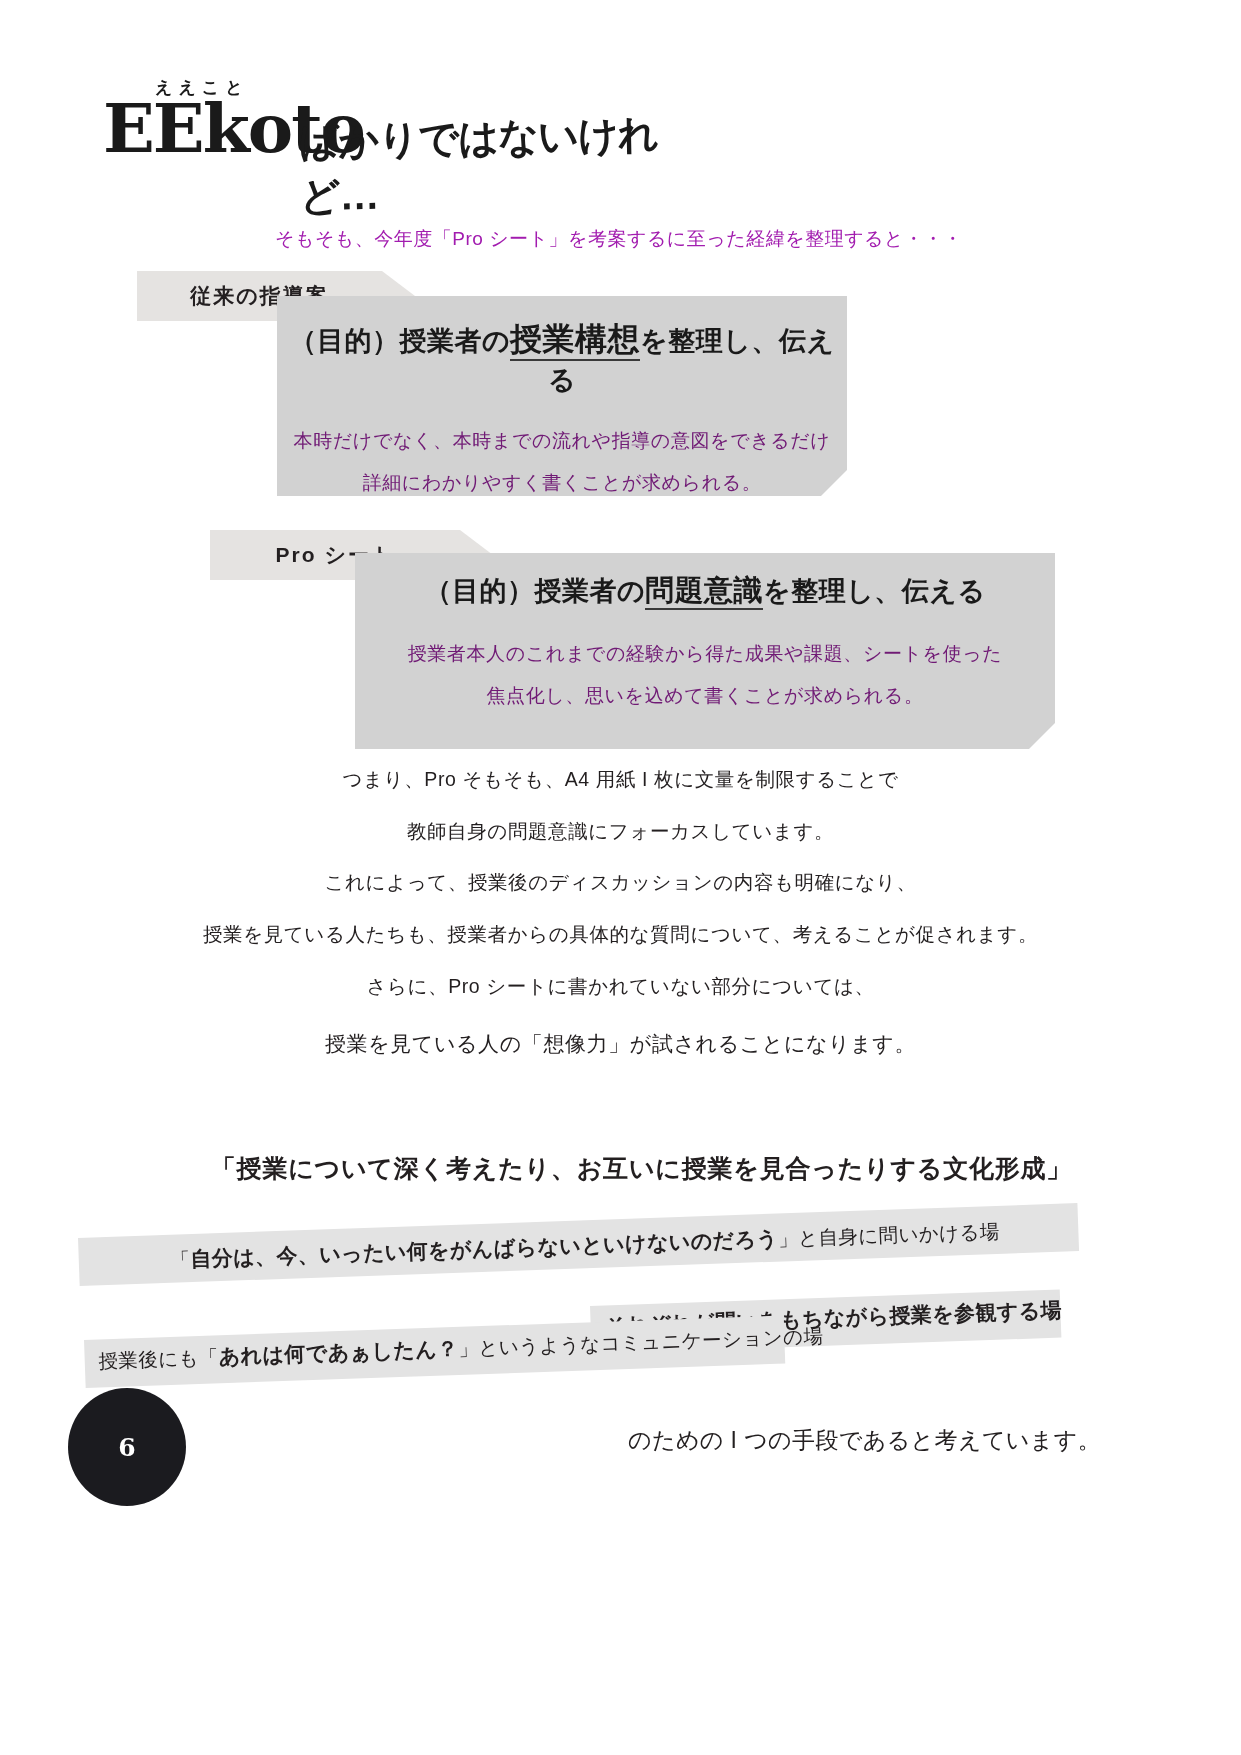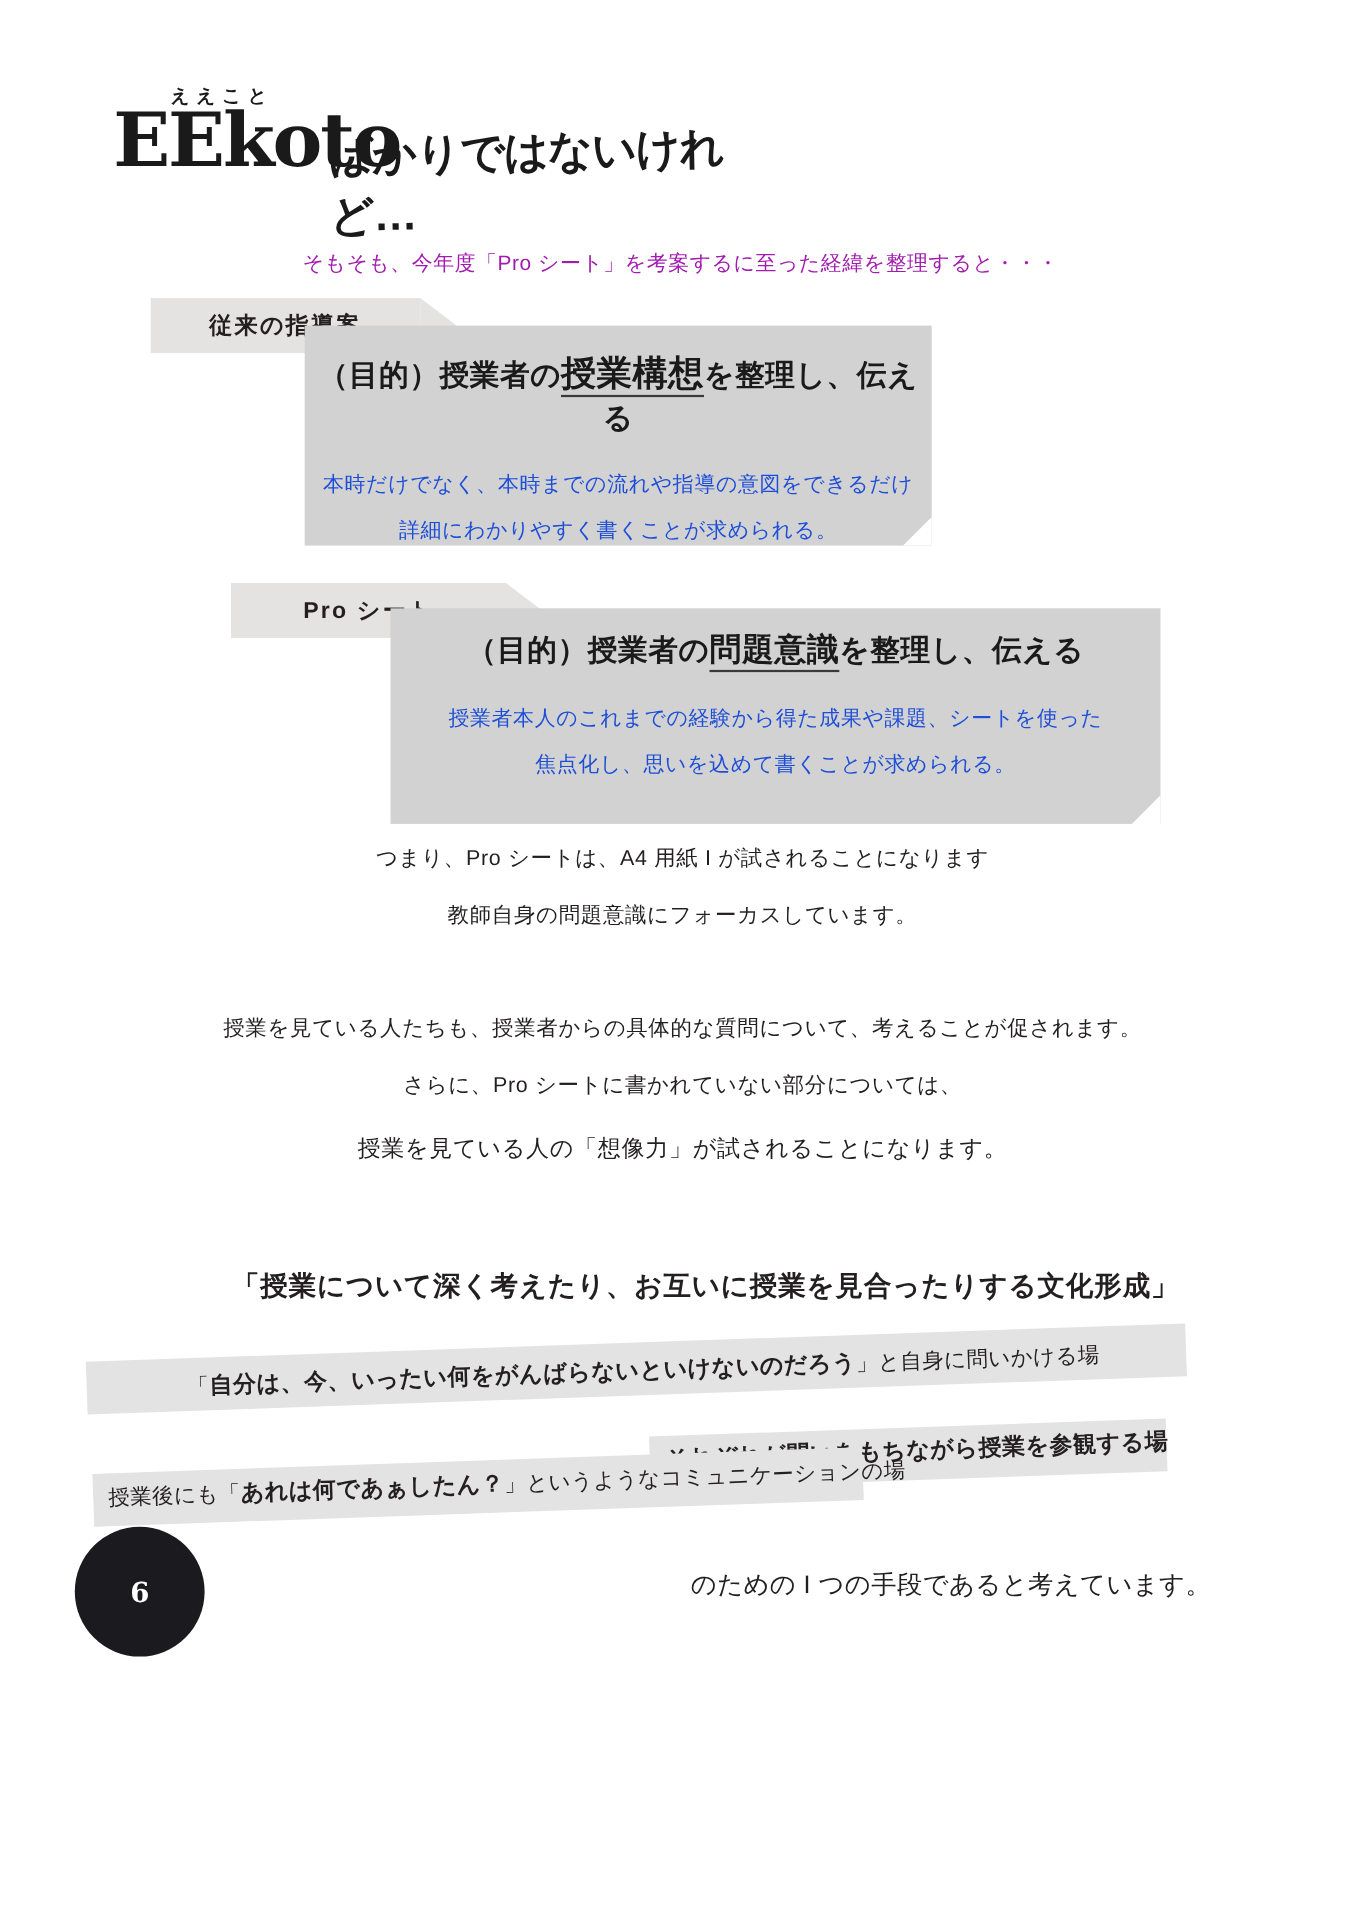--- a/index.html
+++ b/index.html
@@ -113,21 +113,21 @@
   .panel-title .emph {
     font-size: 32px;
     border-bottom: 2px solid #3a3a3a;
     padding-bottom: 2px;
   }
   .panel-body {
     text-align: center;
     font-size: 19px;
     line-height: 2.2;
     letter-spacing: 0.6px;
-    color: #1d4ed8;
+    color: #701a75;
   }
 
   
   #tag-1 {
     left: 137px; top: 271px; width: 245px; height: 50px;
     font-size: 21px; letter-spacing: 2px;
   }
   #panel-1 { left: 277px; top: 296px; width: 570px; height: 200px; }
   #panel-1 .panel-title { margin-top: 22px; }
   #panel-1 .panel-body { margin-top: 22px; }
@@ -237,22 +237,23 @@
     <div class="panel-title">
       <span>（目的）授業者の</span><span class="emph">問題意識</span><span>を整理し、伝える</span>
     </div>
     <div class="panel-body">
       <div>授業者本人のこれまでの経験から得た成果や課題、シートを使った</div>
       <div>焦点化し、思いを込めて書くことが求められる。</div>
     </div>
     <div class="corner"></div>
   </div>
 
-  <div class="para" style="top:766px;">つまり、Pro シートは、A4 用紙 I が試されることになります</div>
+  <div class="para" style="top:766px;">つまり、Pro そもそも、A4 用紙 I 枚に文量を制限することで</div>
   <div class="para" style="top:818px;">教師自身の問題意識にフォーカスしています。</div>
+  <div class="para" style="top:869px;">これによって、授業後のディスカッションの内容も明確になり、</div>
   <div class="para" style="top:921px;">授業を見ている人たちも、授業者からの具体的な質問について、考えることが促されます。</div>
   <div class="para" style="top:973px;">さらに、Pro シートに書かれていない部分については、</div>
   <div class="para" style="top:1030px;font-size:21px;">授業を見ている人の「想像力」が試されることになります。</div>
   <div class="para big" style="top:1152px;">「授業について深く考えたり、お互いに授業を見合ったりする文化形成」</div>
 
   <div class="strip" style="left:78px; top:1238px; width:1000px; height:48px; transform:rotate(-2.0deg); transform-origin:left top;"></div>
   <div class="strip-text" style="left:170px; top:1246px; transform:rotate(-2.0deg); transform-origin:left top;">
     <span>「</span><span class="b">自分は、今、いったい何をがんばらないといけないのだろう</span><span>」と自身に問いかける場</span>
   </div>
 

